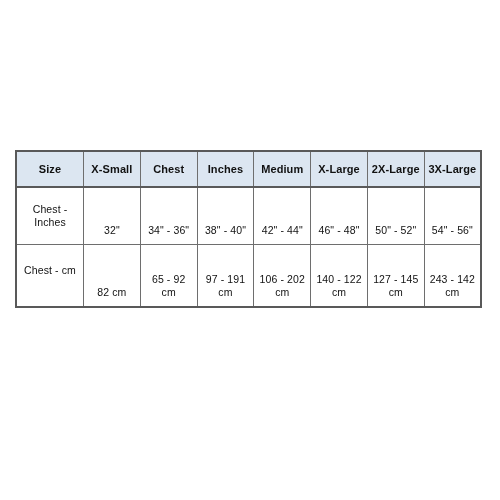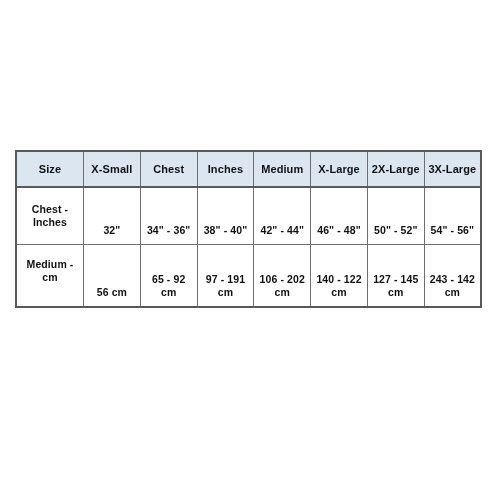--- a/index.html
+++ b/index.html
@@ -67,21 +67,20 @@
     vertical-align: middle;
     padding-bottom: 0;
   }
   .size-chart tbody tr.row-cm td.rowlabel {
     padding-bottom: 10px;
     vertical-align: middle;
   }
   .cellwrap {
     display: block;
     white-space: pre-line;
-    font-weight: bold;
   }
 </style>
 </head>
 <body>
 
 <div class="canvas">
 
   <table class="size-chart">
     <thead>
       <tr>
@@ -117,24 +116,24 @@
           </td>
         <td>
             <span class="cellwrap">50" - 52"</span>
           </td>
         <td>
             <span class="cellwrap">54" - 56"</span>
           </td>
       </tr>
       <tr class="row-cm">
         <td class="rowlabel">
-            <span class="cellwrap">Medium - cm</span>
+            <span class="cellwrap">Chest - cm</span>
           </td>
         <td>
-            <span class="cellwrap">56 cm</span>
+            <span class="cellwrap">82 cm</span>
           </td>
         <td>
             <span class="cellwrap">65 - 92
 cm</span>
           </td>
         <td>
             <span class="cellwrap">97 - 191
 cm</span>
           </td>
         <td>

